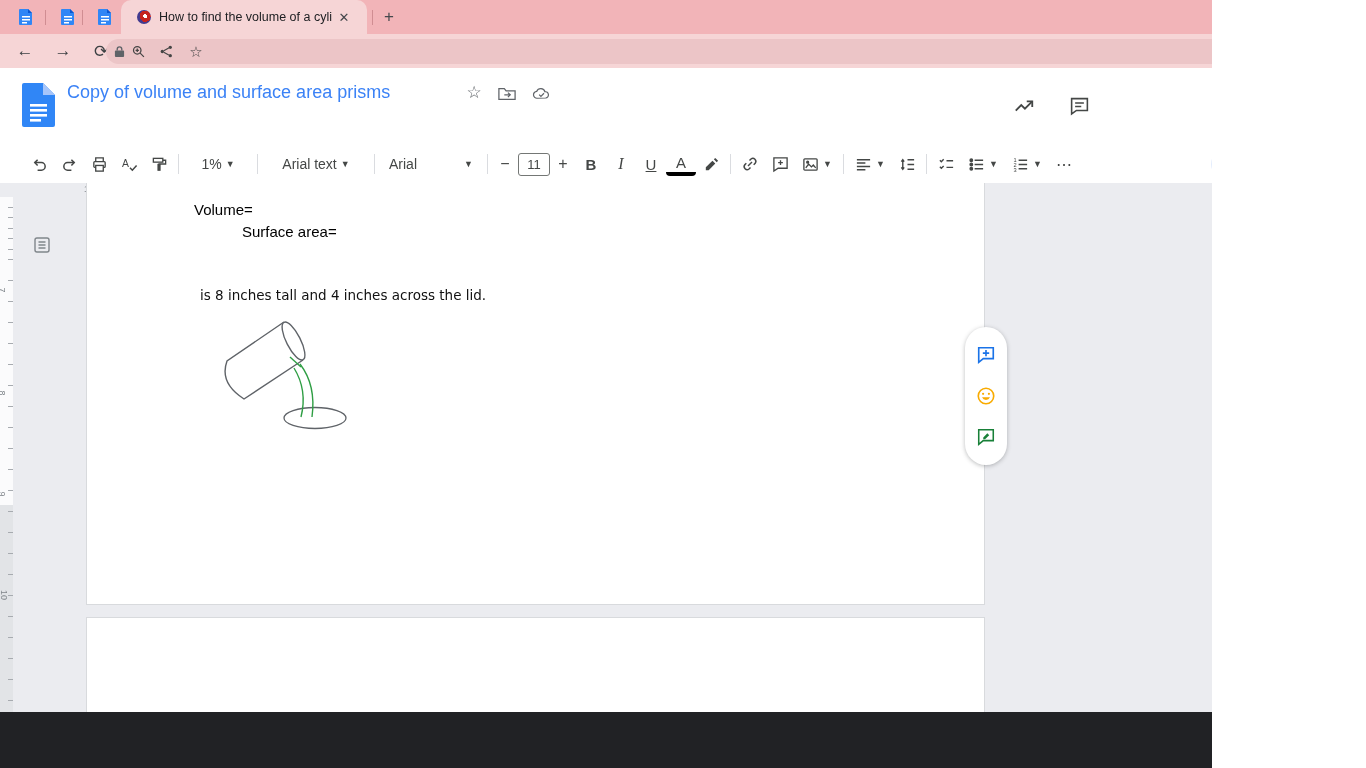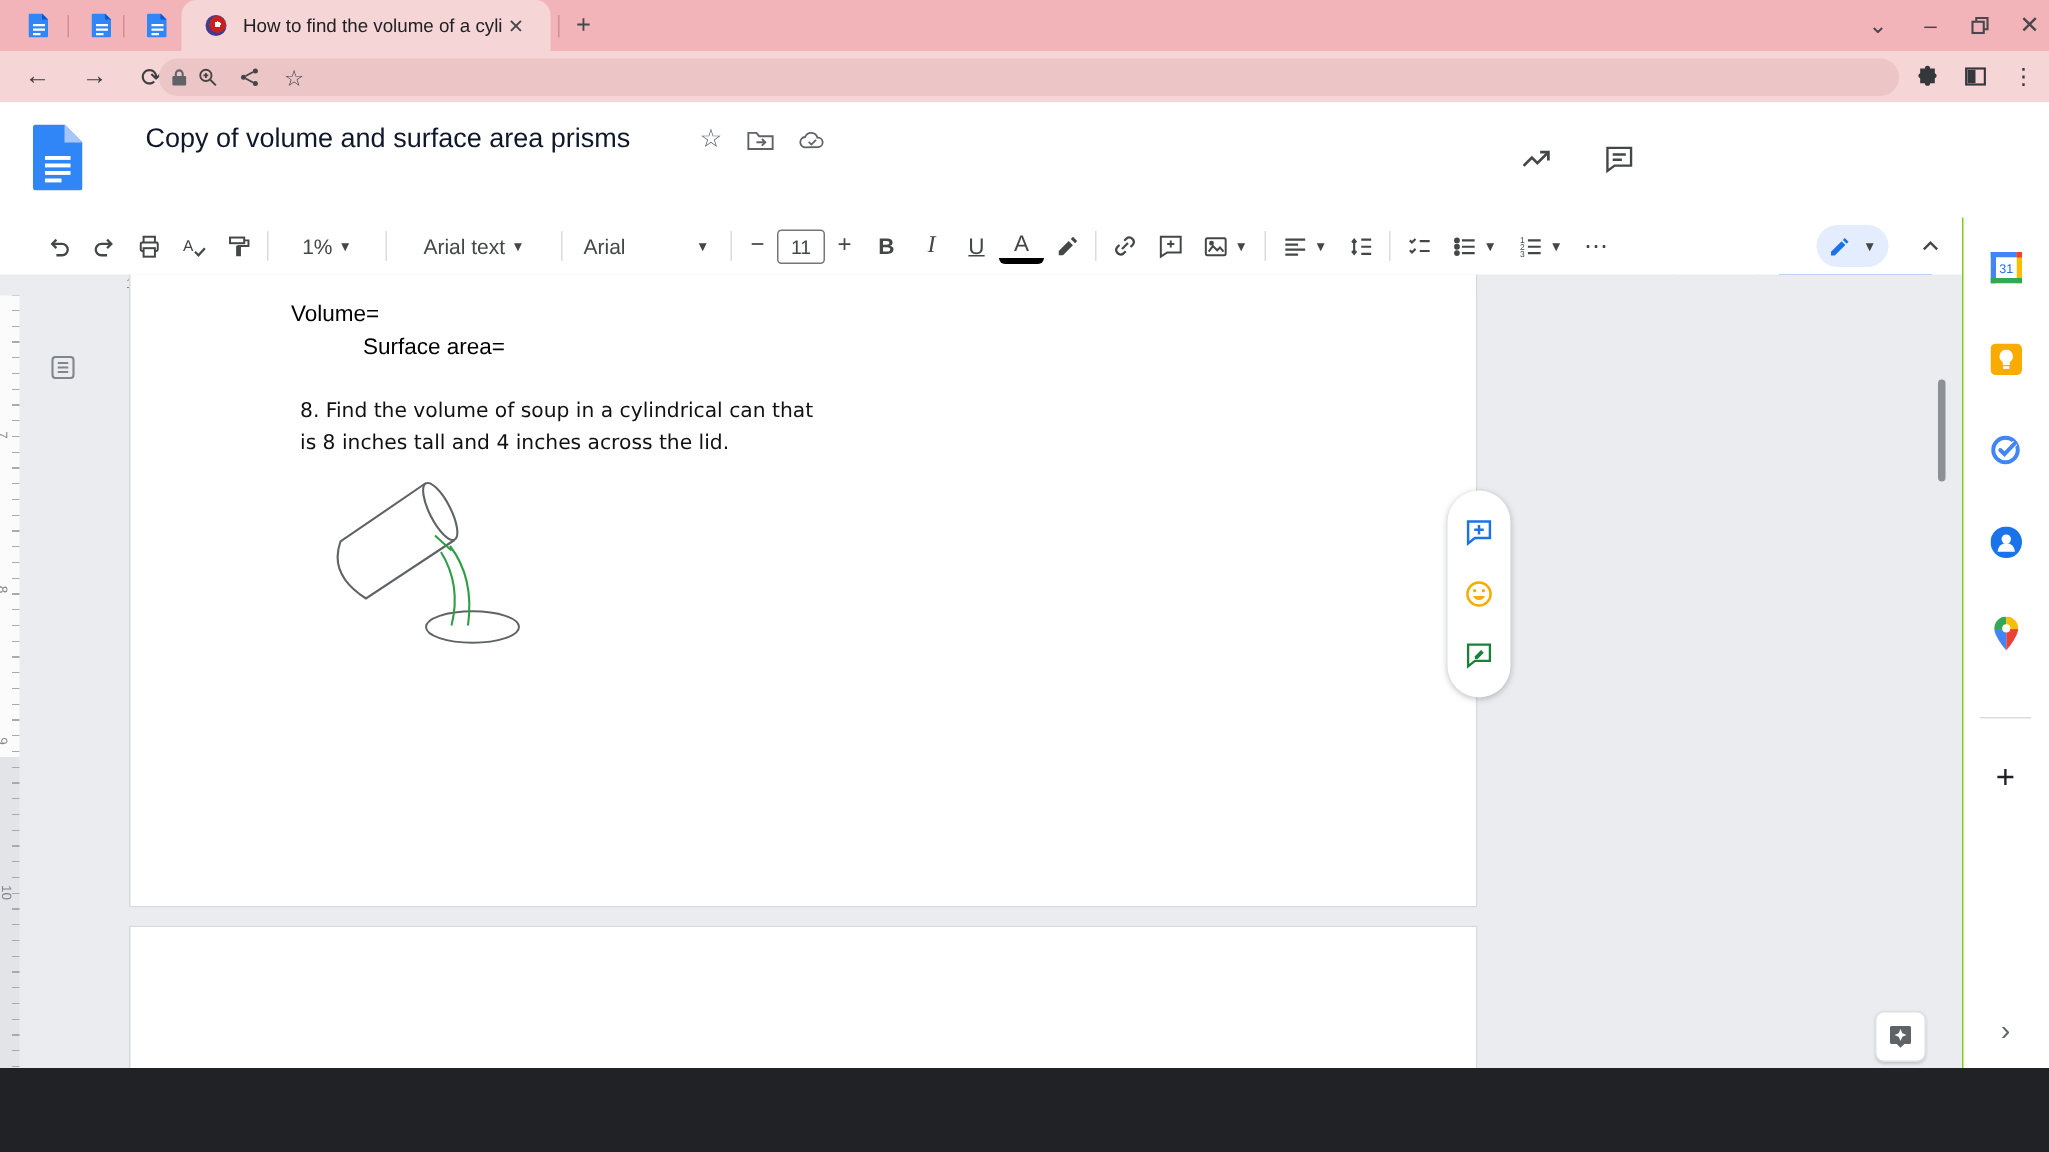--- a/index.html
+++ b/index.html
@@ -1,17 +1,17 @@
 <!DOCTYPE html>
 <html><head>
 <meta charset="utf-8">
 <style>
   html,body{margin:0;padding:0;background:#fff;}
-  #screen{position:relative;width:1366px;height:768px;overflow:hidden;
-          font-family:"Liberation Sans",sans-serif;background:#fff;text-align:right;}
+  #screen{position:relative;width:1212px;height:768px;overflow:hidden;
+          font-family:"Liberation Sans",sans-serif;background:#fff;}
   .abs{position:absolute;}
   .ic{display:flex;align-items:center;justify-content:center;}
 
   
   #tabstrip{left:0;top:0;width:1366px;height:34px;background:#f2b4b8;}
   .pinned-tab{top:5px;width:24px;height:24px;}
   .tab-sep{top:10px;width:1px;height:15px;background:#d08d92;}
   #active-tab{left:121px;top:0;width:246px;height:34px;background:#f6d5d6;
               border-radius:10px 10px 0 0;display:flex;align-items:center;}
   #active-tab .title{font-size:12.5px;color:#202124;white-space:nowrap;overflow:hidden;width:176px;}
@@ -176,21 +176,21 @@
     <div class="abs" style="left:22px;top:83px;top:15px;">
       <svg width="33" height="44" viewBox="0 0 33 44">
           <path d="M2 0h19l12 12v30a2 2 0 0 1-2 2H2a2 2 0 0 1-2-2V2a2 2 0 0 1 2-2z" fill="#3086f6"></path>
           <path d="M21 0l12 12H21z" fill="#a6c5fa"></path>
           <rect x="8" y="21" width="17" height="2.6" fill="#fff"></rect>
           <rect x="8" y="26" width="17" height="2.6" fill="#fff"></rect>
           <rect x="8" y="31" width="17" height="2.6" fill="#fff"></rect>
           <rect x="8" y="36" width="11" height="2.6" fill="#fff"></rect>
         </svg>
     </div>
-    <div class="abs" style="left:97px;top:14px;font-size:18px;color:#0f172a;">Copy of volume and surface area prisms</div>
+    <div class="abs" style="left:67px;top:14px;font-size:18px;color:#3b82f6;">Copy of volume and surface area prisms</div>
     <span class="abs ic" style="left:463px;top:13px;width:22px;height:22px;font-size:17px;color:#5f6368;">☆</span>
     <span class="abs ic" style="left:496px;top:14px;width:22px;height:22px;">
       <svg width="18" height="15" viewBox="0 0 20 16" fill="none" stroke="#5f6368" stroke-width="1.4">
           <path d="M1 2.5h6l2 2.5h10v9.5H1z"></path>
           <path d="M7 9.5h6M11 7l2.6 2.5L11 12"></path>
         </svg>
       </span>
     <span class="abs ic" style="left:530px;top:14px;width:22px;height:22px;">
       <svg width="19" height="15" viewBox="0 0 22 16" fill="none" stroke="#5f6368" stroke-width="1.4">
           <path d="M6 13.5a4 4 0 0 1-.5-8A5 5 0 0 1 15 6a3.6 3.6 0 0 1 .8 7.2z"></path>
@@ -402,21 +402,20 @@
     <span class="abs ic" style="left:30px;top:50px;width:24px;height:24px;border-radius:4px;">
       <svg width="18" height="18" viewBox="0 0 18 18" fill="none" stroke="#80868b" stroke-width="1.4">
           <rect x="2" y="2" width="14" height="14" rx="2"></rect>
           <path d="M5.5 6h7M5.5 9h7M5.5 12h7"></path>
         </svg>
       </span>
 
     <div class="page" style="top:-2px;height:424px;">
       <span class="doctext" style="left:107px;top:19px;">Volume=</span>
       <span class="doctext" style="left:107px;top:41px;margin-left:48px;">Surface area=</span>
-      <span class="doctext comic" style="left:113px;top:84px;">8.  Find the volume of soup in a cylindrical can that</span>
       <span class="doctext comic" style="left:113px;top:105px;">is 8 inches tall and 4 inches across the lid.</span>
       <svg class="abs" style="left:127px;top:135px;" width="140" height="116" viewBox="0 0 140 116">
         <path d="M70 5 L13 44 Q5 66 30 82 L89 43" fill="#fff" stroke="#5f6368" stroke-width="1.4"></path>
         <ellipse cx="79.5" cy="24" rx="7" ry="21" transform="rotate(-27 79.5 24)" fill="#fff" stroke="#5f6368" stroke-width="1.4"></ellipse>
         <ellipse cx="101" cy="101" rx="31" ry="10.5" fill="none" stroke="#5f6368" stroke-width="1.3"></ellipse>
         <path d="M76 40 L87 50" fill="none" stroke="#2f9e44" stroke-width="1.4"></path>
         <path d="M86 47 C96 60 101 78 98 100" fill="none" stroke="#2f9e44" stroke-width="1.4"></path>
         <path d="M80 51 C88 64 92 80 87 100" fill="none" stroke="#2f9e44" stroke-width="1.4"></path>
       </svg>
     </div>

